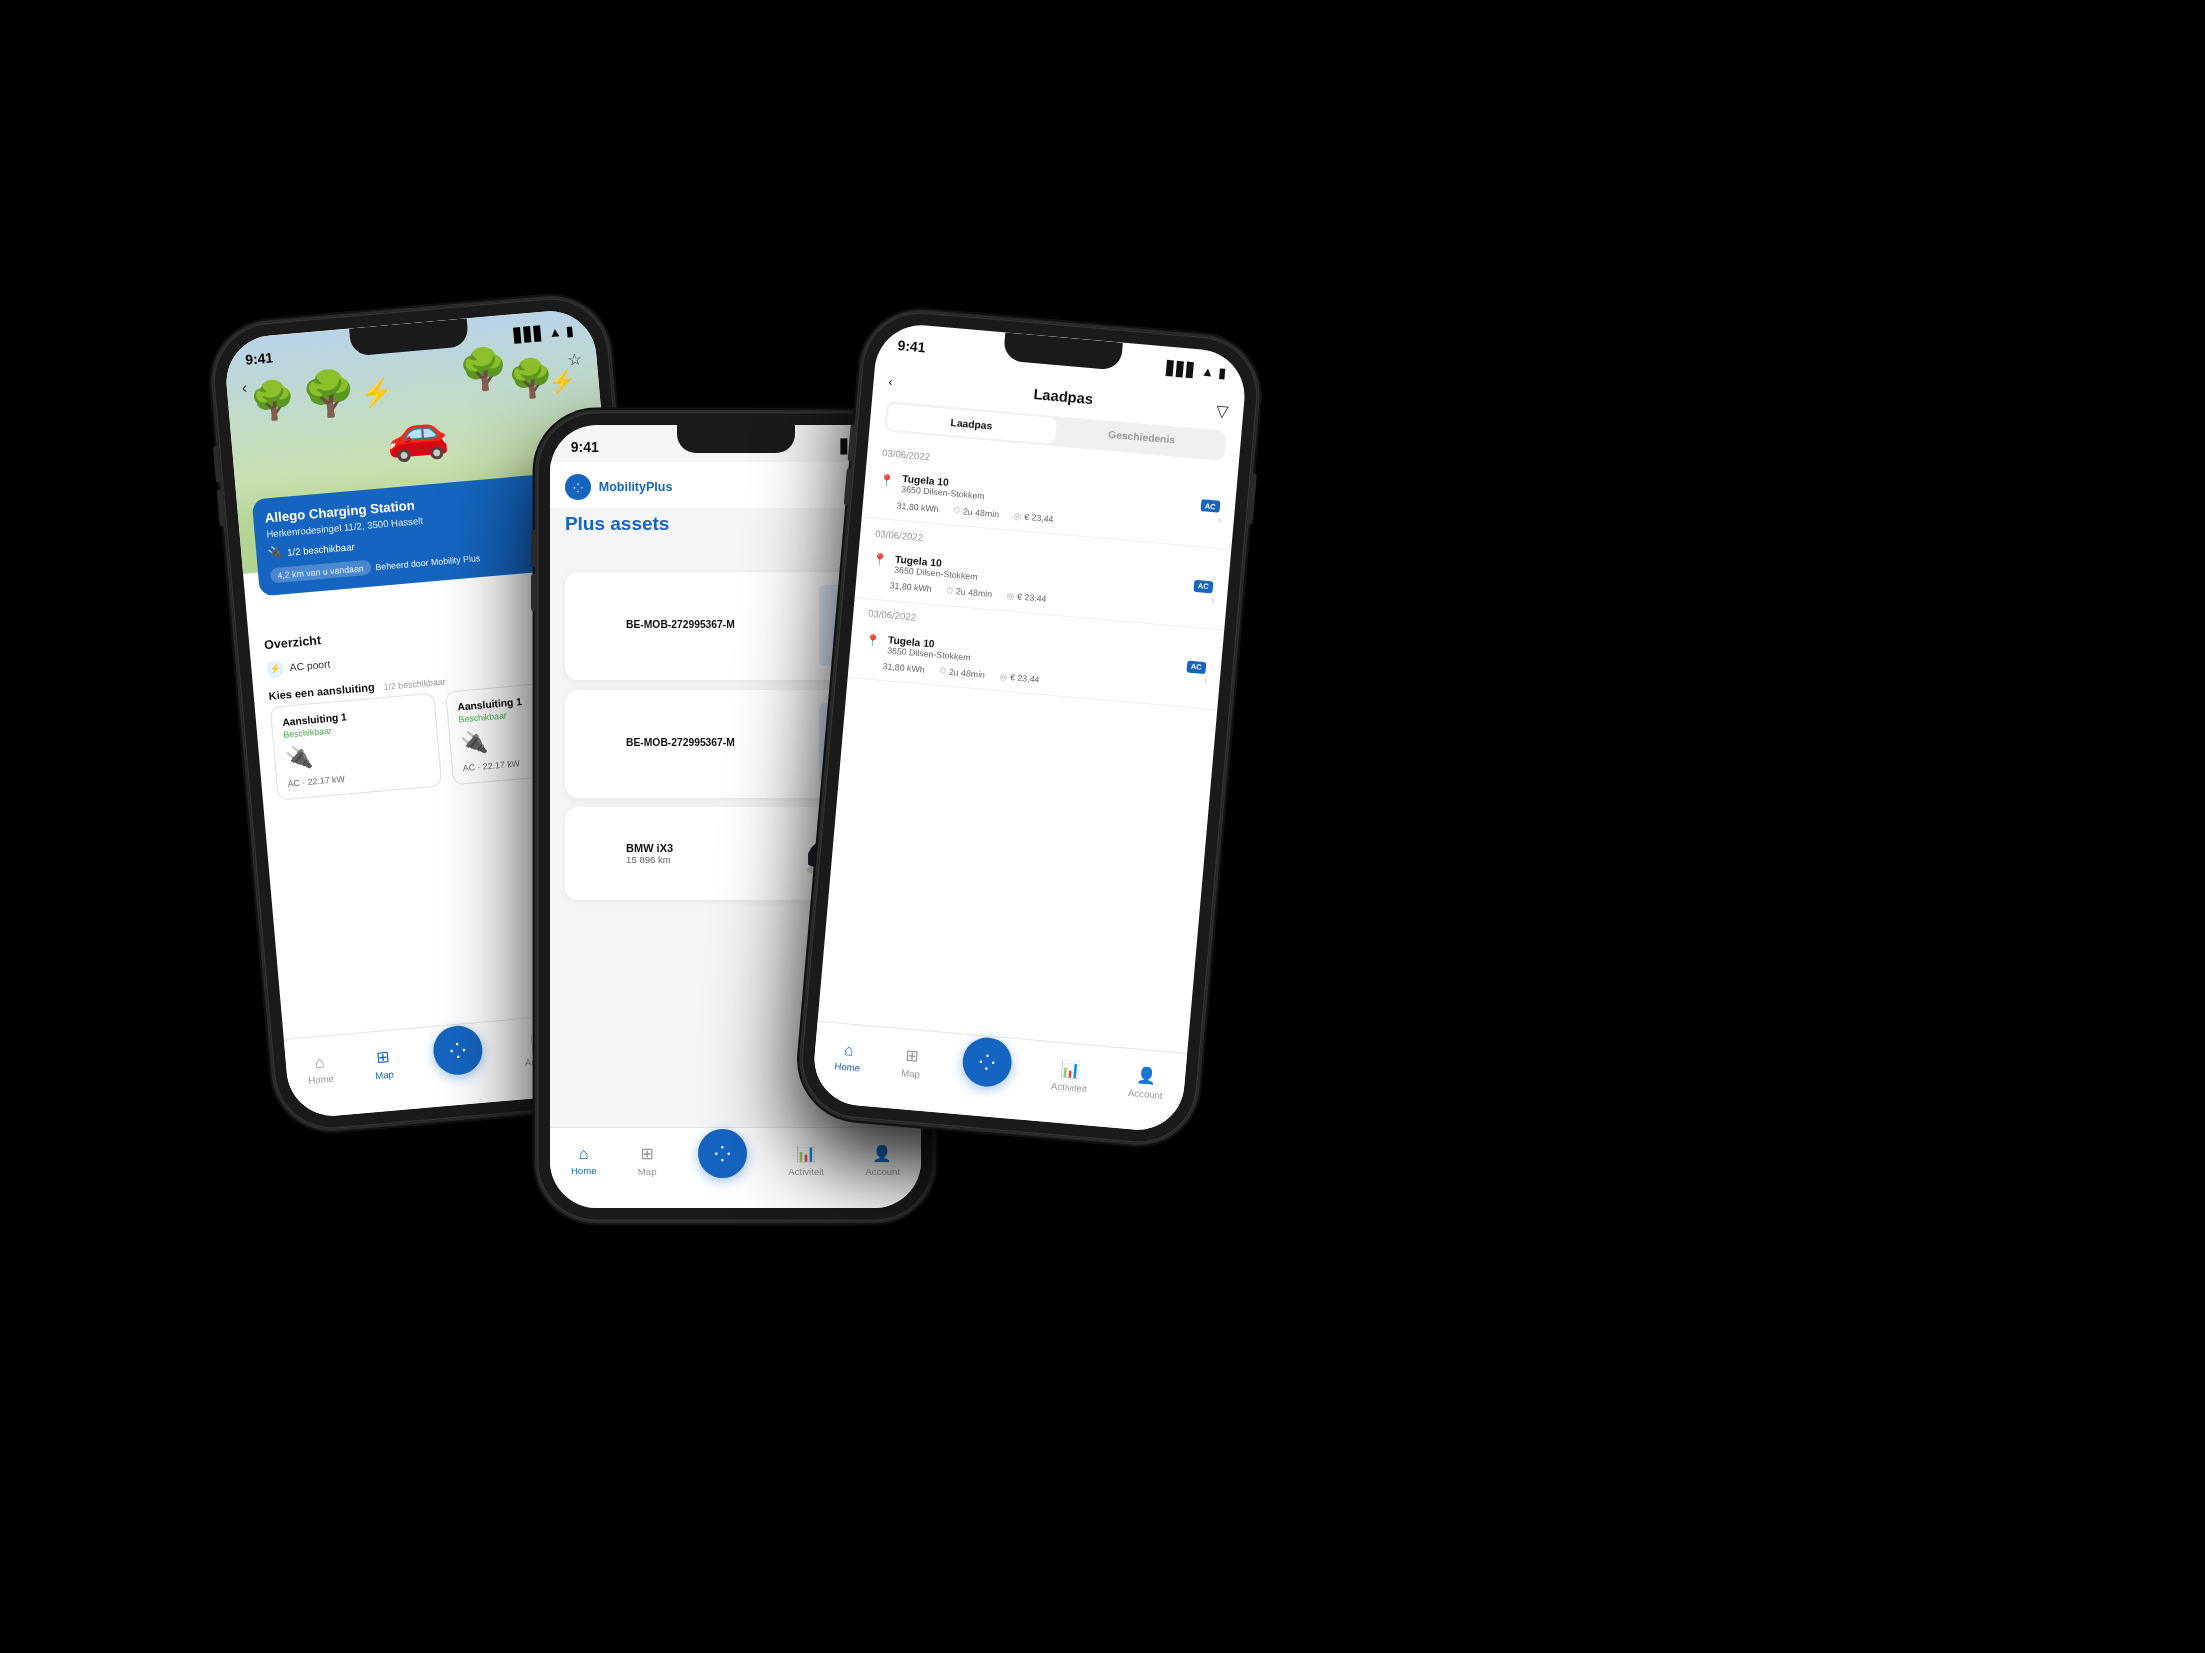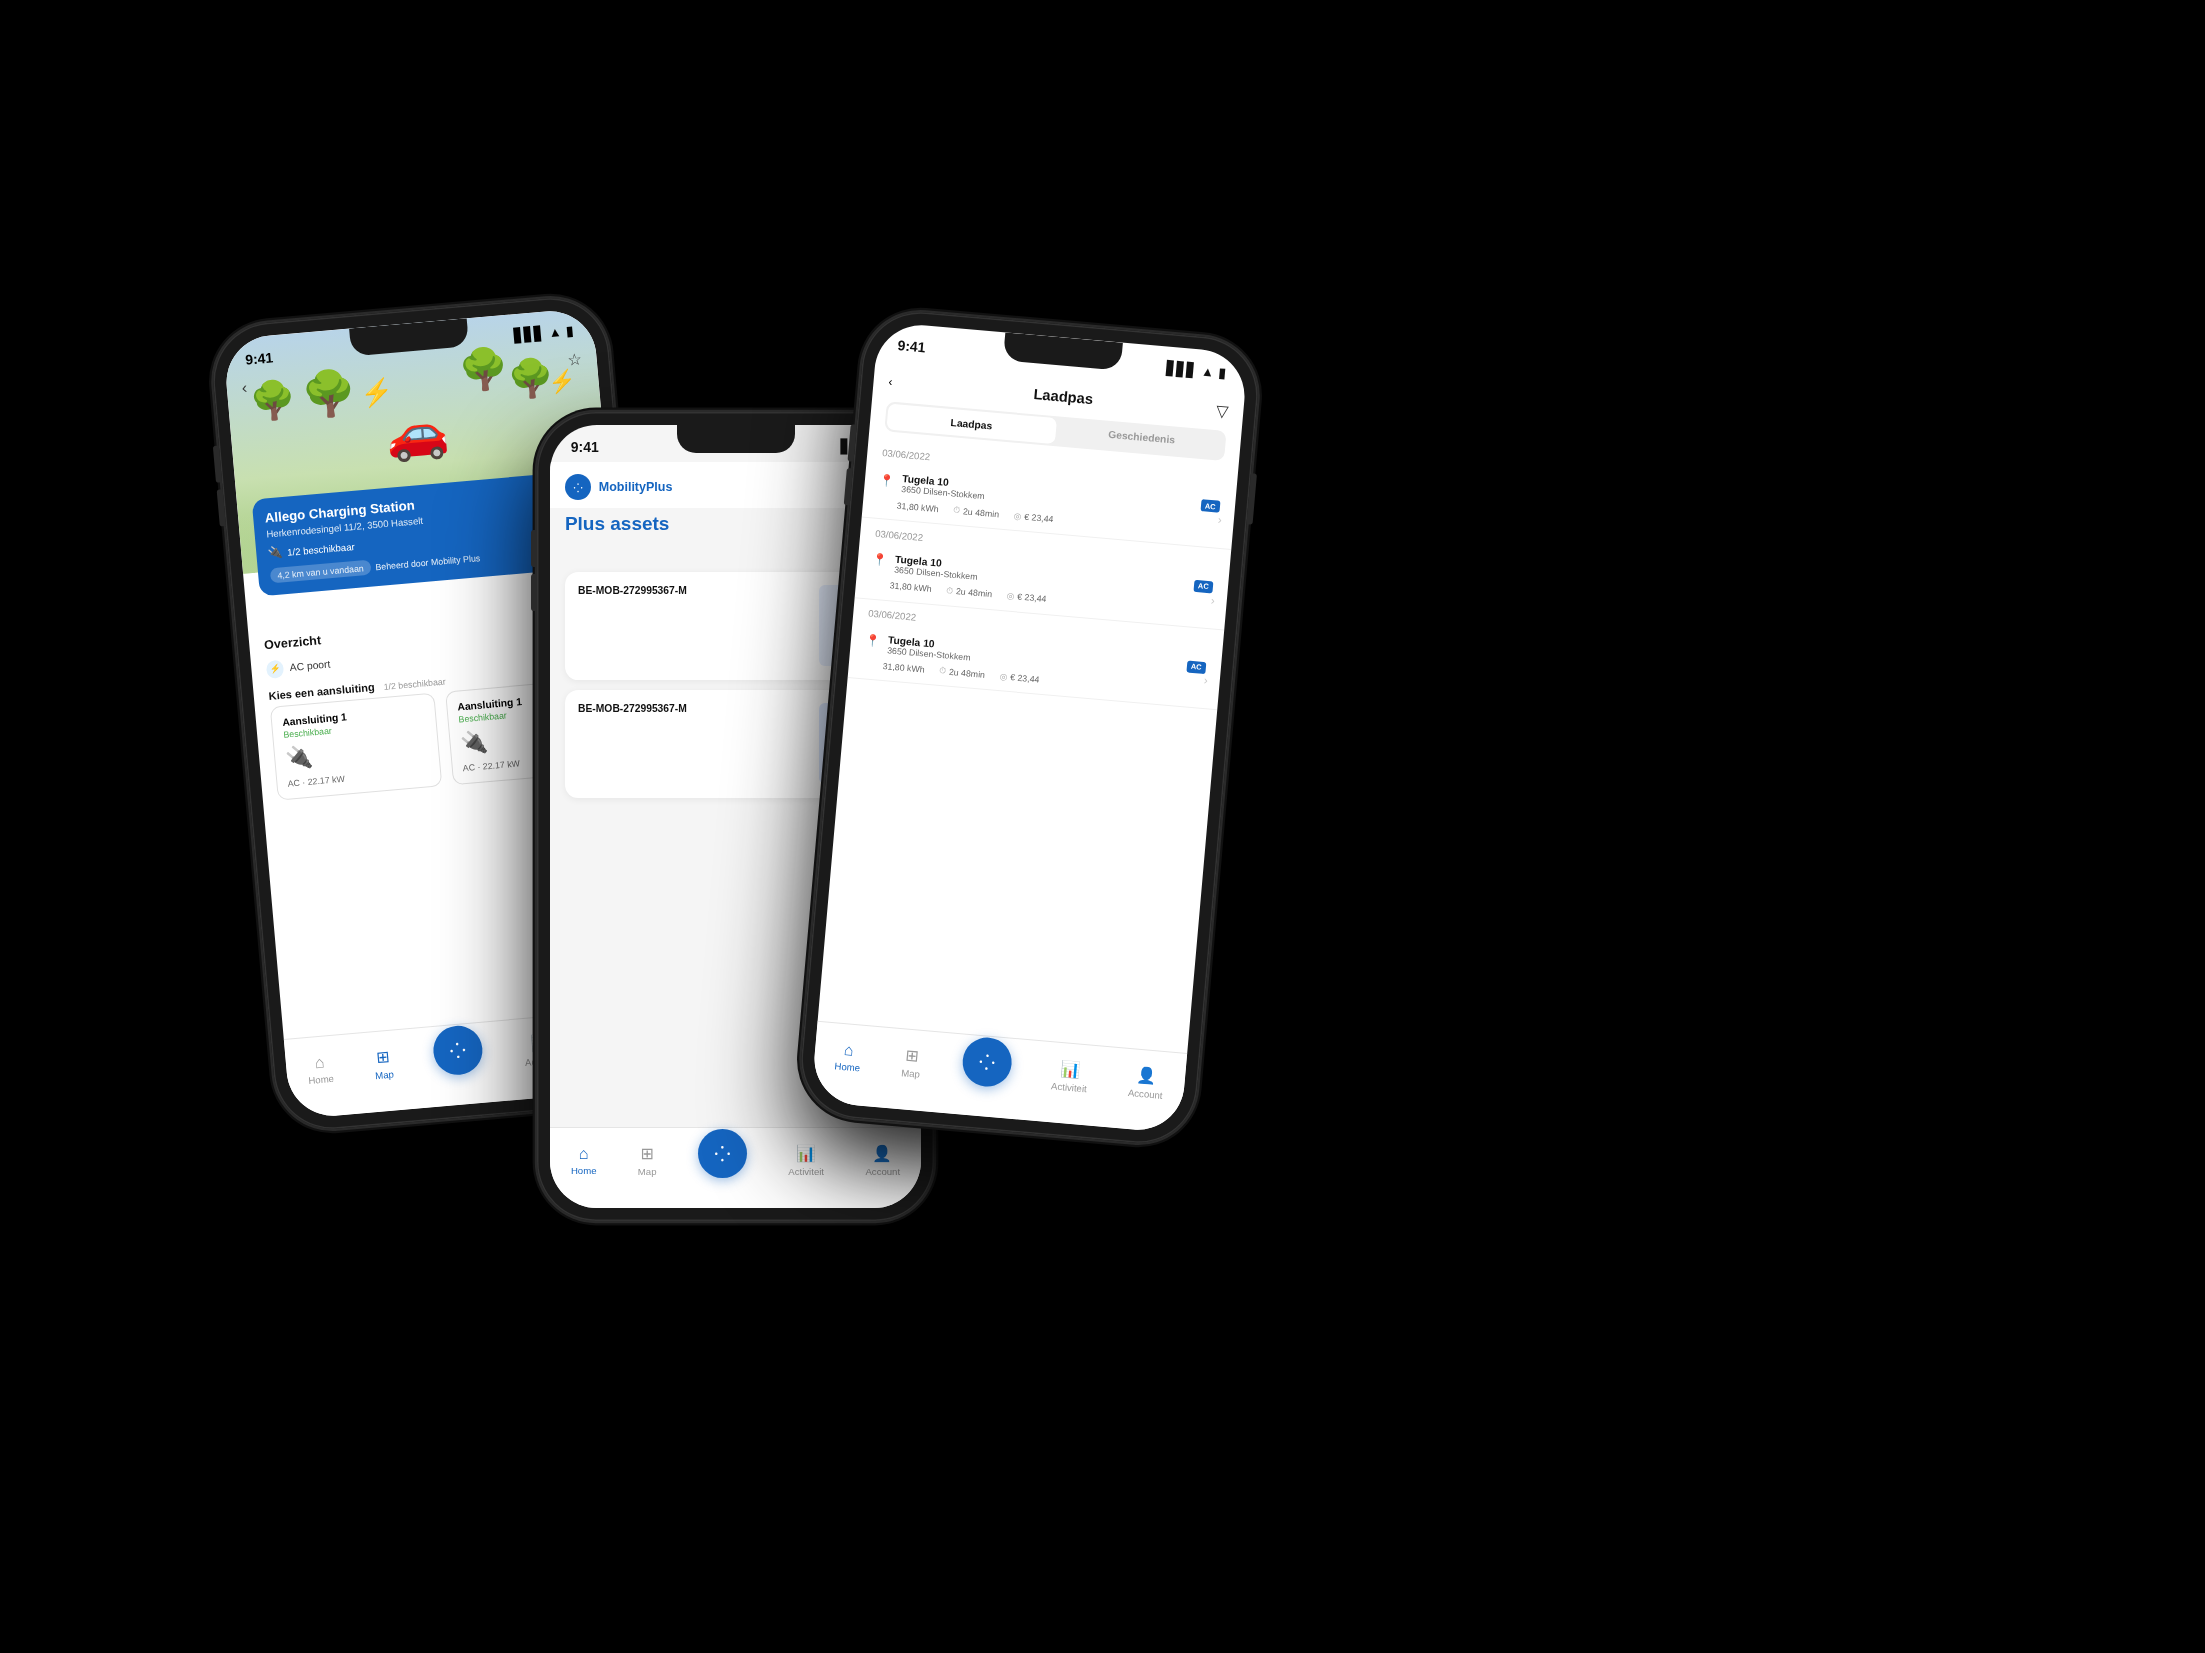--- a/index.html
+++ b/index.html
@@ -370,23 +370,24 @@
       left: 14.7px;
       right: 14.7px;
       background: #fff;
       border-radius: 13.2px;
       overflow: hidden;
       box-shadow: 0 1.5px 7.4px rgba(0,0,0,0.06);
     }
 
     .asset-card-content {
       display: flex;
-      align-items: flex-start;
+      align-items: center;
       justify-content: space-between;
       padding: 13.2px;
+      margin-left: 48px;
     }
 
     .asset-info {
       flex: 1;
     }
 
     .asset-id {
       font-size: 10.3px;
       font-weight: 600;
       color: #111;
@@ -733,20 +734,44 @@
           <svg width="44" height="59" viewBox="0 0 60 80">
             <polygon points="30,5 55,30 5,30" fill="#4a7fc1"></polygon>
             <rect x="12" y="30" width="36" height="40" rx="2" fill="#5b8fd4"></rect>
             <rect x="22" y="40" width="16" height="20" rx="2" fill="#fff" opacity="0.6"></rect>
             <rect x="14" y="34" width="10" height="16" rx="1" fill="#3a6ab0"></rect>
           </svg>
         </div>
       </div>
     </div>
 
+    <div class="asset-card" style="top:382px;">
+      <div class="asset-card-content">
+        <div class="asset-info">
+          <div class="asset-name">BMW iX3</div>
+          <div class="asset-km">15 896 km</div>
+        </div>
+        <div class="asset-image" style="width:96px;height:66px;">
+          <svg width="96" height="59" viewBox="0 0 130 80">
+
+            <ellipse cx="65" cy="62" rx="52" ry="10" fill="rgba(0,0,0,0.15)"></ellipse>
+            <path d="M15,55 L15,40 Q20,25 40,20 L65,18 L90,20 Q110,25 115,40 L115,55 Q110,60 65,62 Q20,60 15,55Z" fill="#1a1a2e"></path>
+            <path d="M30,40 L40,22 L85,22 L100,40Z" fill="#2a2a4e"></path>
+
+            <path d="M38,38 L45,24 L65,22 L65,38Z" fill="#4a90d9" opacity="0.8"></path>
+            <path d="M67,22 L87,22 L94,38 L67,38Z" fill="#4a90d9" opacity="0.8"></path>
+
+            <circle cx="35" cy="57" r="12" fill="#333"></circle>
+            <circle cx="35" cy="57" r="7" fill="#666"></circle>
+            <circle cx="95" cy="57" r="12" fill="#333"></circle>
+            <circle cx="95" cy="57" r="7" fill="#666"></circle>
+          </svg>
+        </div>
+      </div>
+    </div>
 
     <div class="bottom-nav">
       <div class="nav-item active">
         <span class="nav-icon">⌂</span>
         <span>Home</span>
       </div>
       <div class="nav-item">
         <span class="nav-icon">⊞</span>
         <span>Map</span>
       </div>

